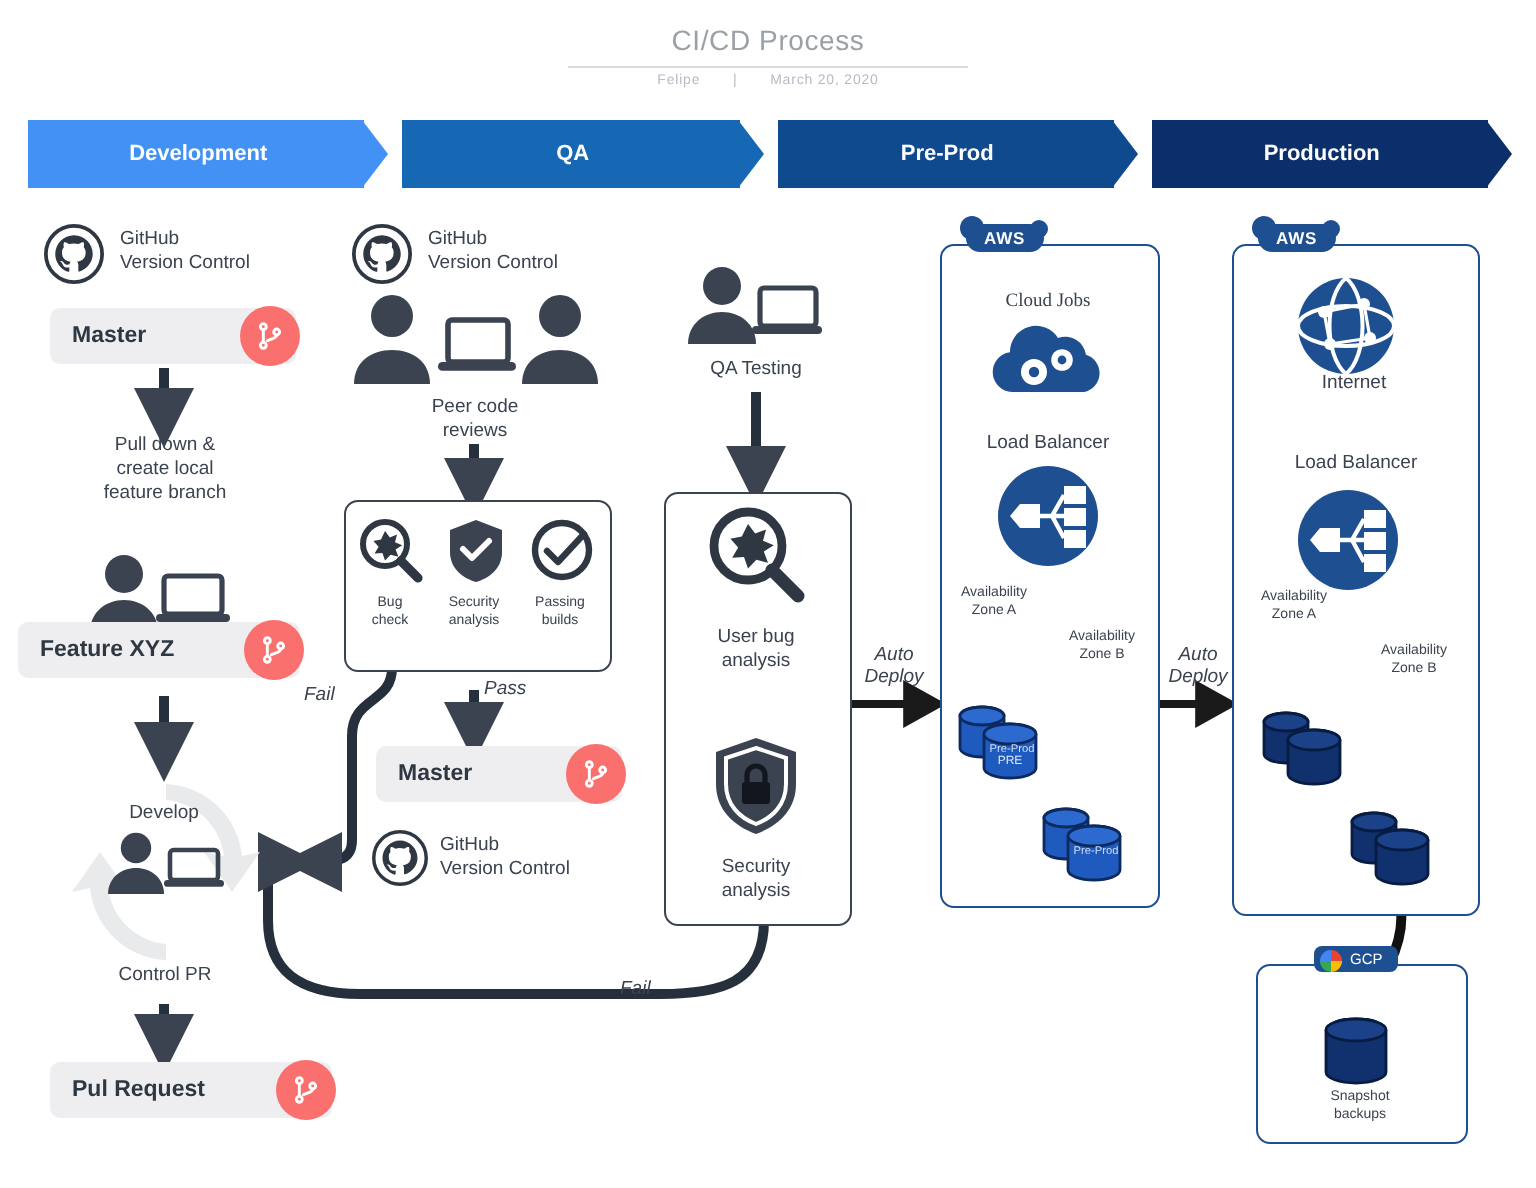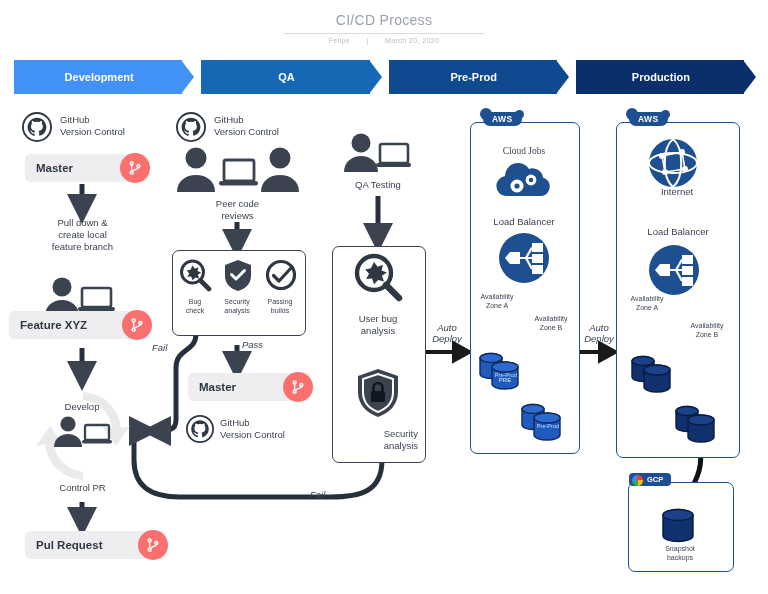--- a/index.html
+++ b/index.html
@@ -30,22 +30,22 @@
   .pill .dot{position:absolute;right:-2px;top:-1px;width:30px;height:30px;border-radius:50%;
              background:#f9706e;display:flex;align-items:center;justify-content:center;}
   
   .rbox{border:1.6px solid #3b4350;border-radius:7px;background:#fff;}
   .awsbox{border:1.6px solid #1d4f91;border-radius:7px;background:#fff;}
   .cloudtag{position:absolute;left:12px;top:-11px;background:#1d4f91;color:#fff;
             font-size:8.5px;font-weight:bold;border-radius:9px;padding:2px 9px;letter-spacing:.4px;}
   .cloudtag:before,.cloudtag:after{content:"";position:absolute;background:#1d4f91;border-radius:50%;}
   .cloudtag:before{width:12px;height:12px;left:-3px;top:-4px;}
   .cloudtag:after{width:9px;height:9px;right:-2px;top:-2px;}
-  .gcptag{position:absolute;left:0;top:-10px;background:#1d4f91;color:#fff;font-size:7.5px;
-          font-weight:bold;border-radius:4px;padding:2px 8px 2px 18px;}
+  .gcptag{position:absolute;left:28px;top:-10px;background:#1d4f91;color:#fff;font-size:7.5px;
+          font-weight:normal;border-radius:4px;padding:2px 8px 2px 18px;}
   .gcpdot{position:absolute;left:3px;top:2px;width:11px;height:11px;border-radius:50%;
           background:conic-gradient(#ea4335 0 25%,#fbbc05 0 50%,#34a853 0 75%,#4285f4 0 100%);}
   
   #arrows{position:absolute;left:0;top:0;width:768px;height:594px;pointer-events:none;}
   .ic{display:block;}
 </style>
 </head>
 <body>
 
 <div class="abs" id="hdr-title">CI/CD Process</div>
@@ -285,21 +285,21 @@
 <div class="abs cap" style="left:338px;top:313px;width:80px;white-space:pre-line;">User bug
 analysis</div>
 <div class="abs" style="left:355px;top:367px;">
   <svg class="ic" width="46" height="52" viewBox="0 0 46 52">
     <path d="M23 2 L43 9 v16c0 13-9 21-20 25C12 46 3 38 3 25V9z" fill="#3b4350"></path>
     <path d="M23 7 L38 12 v13c0 10.5-7 17-15 20-8-3-15-9.5-15-20V12z" fill="none" stroke="#fff" stroke-width="2"></path>
     <rect x="16" y="24" width="14" height="11" rx="1.6" fill="#12171f"></rect>
     <path d="M18.5 24v-3.5a4.5 4.5 0 0 1 9 0V24" fill="none" stroke="#12171f" stroke-width="2.6"></path>
   </svg>
 </div>
-<div class="abs cap" style="left:338px;top:428px;width:80px;white-space:pre-line;text-align:right;">Security
+<div class="abs cap" style="left:338px;top:428px;width:80px;white-space:pre-line;">Security
 analysis</div>
 <div class="abs ital" style="left:310px;top:489px;">Fail</div>
 <div class="abs ital" style="left:426px;top:322px;width:42px;white-space:pre-line;text-align:center;">Auto
 Deploy</div>
 
 <div class="abs awsbox" style="left:470px;top:122px;width:108px;height:330px;">
   <span class="cloudtag">AWS</span>
 </div>
 <div class="abs cap" style="left:474px;top:145px;width:100px;font-family:Liberation Serif, serif;">Cloud Jobs</div>
 <div class="abs" style="left:492px;top:160px;">

